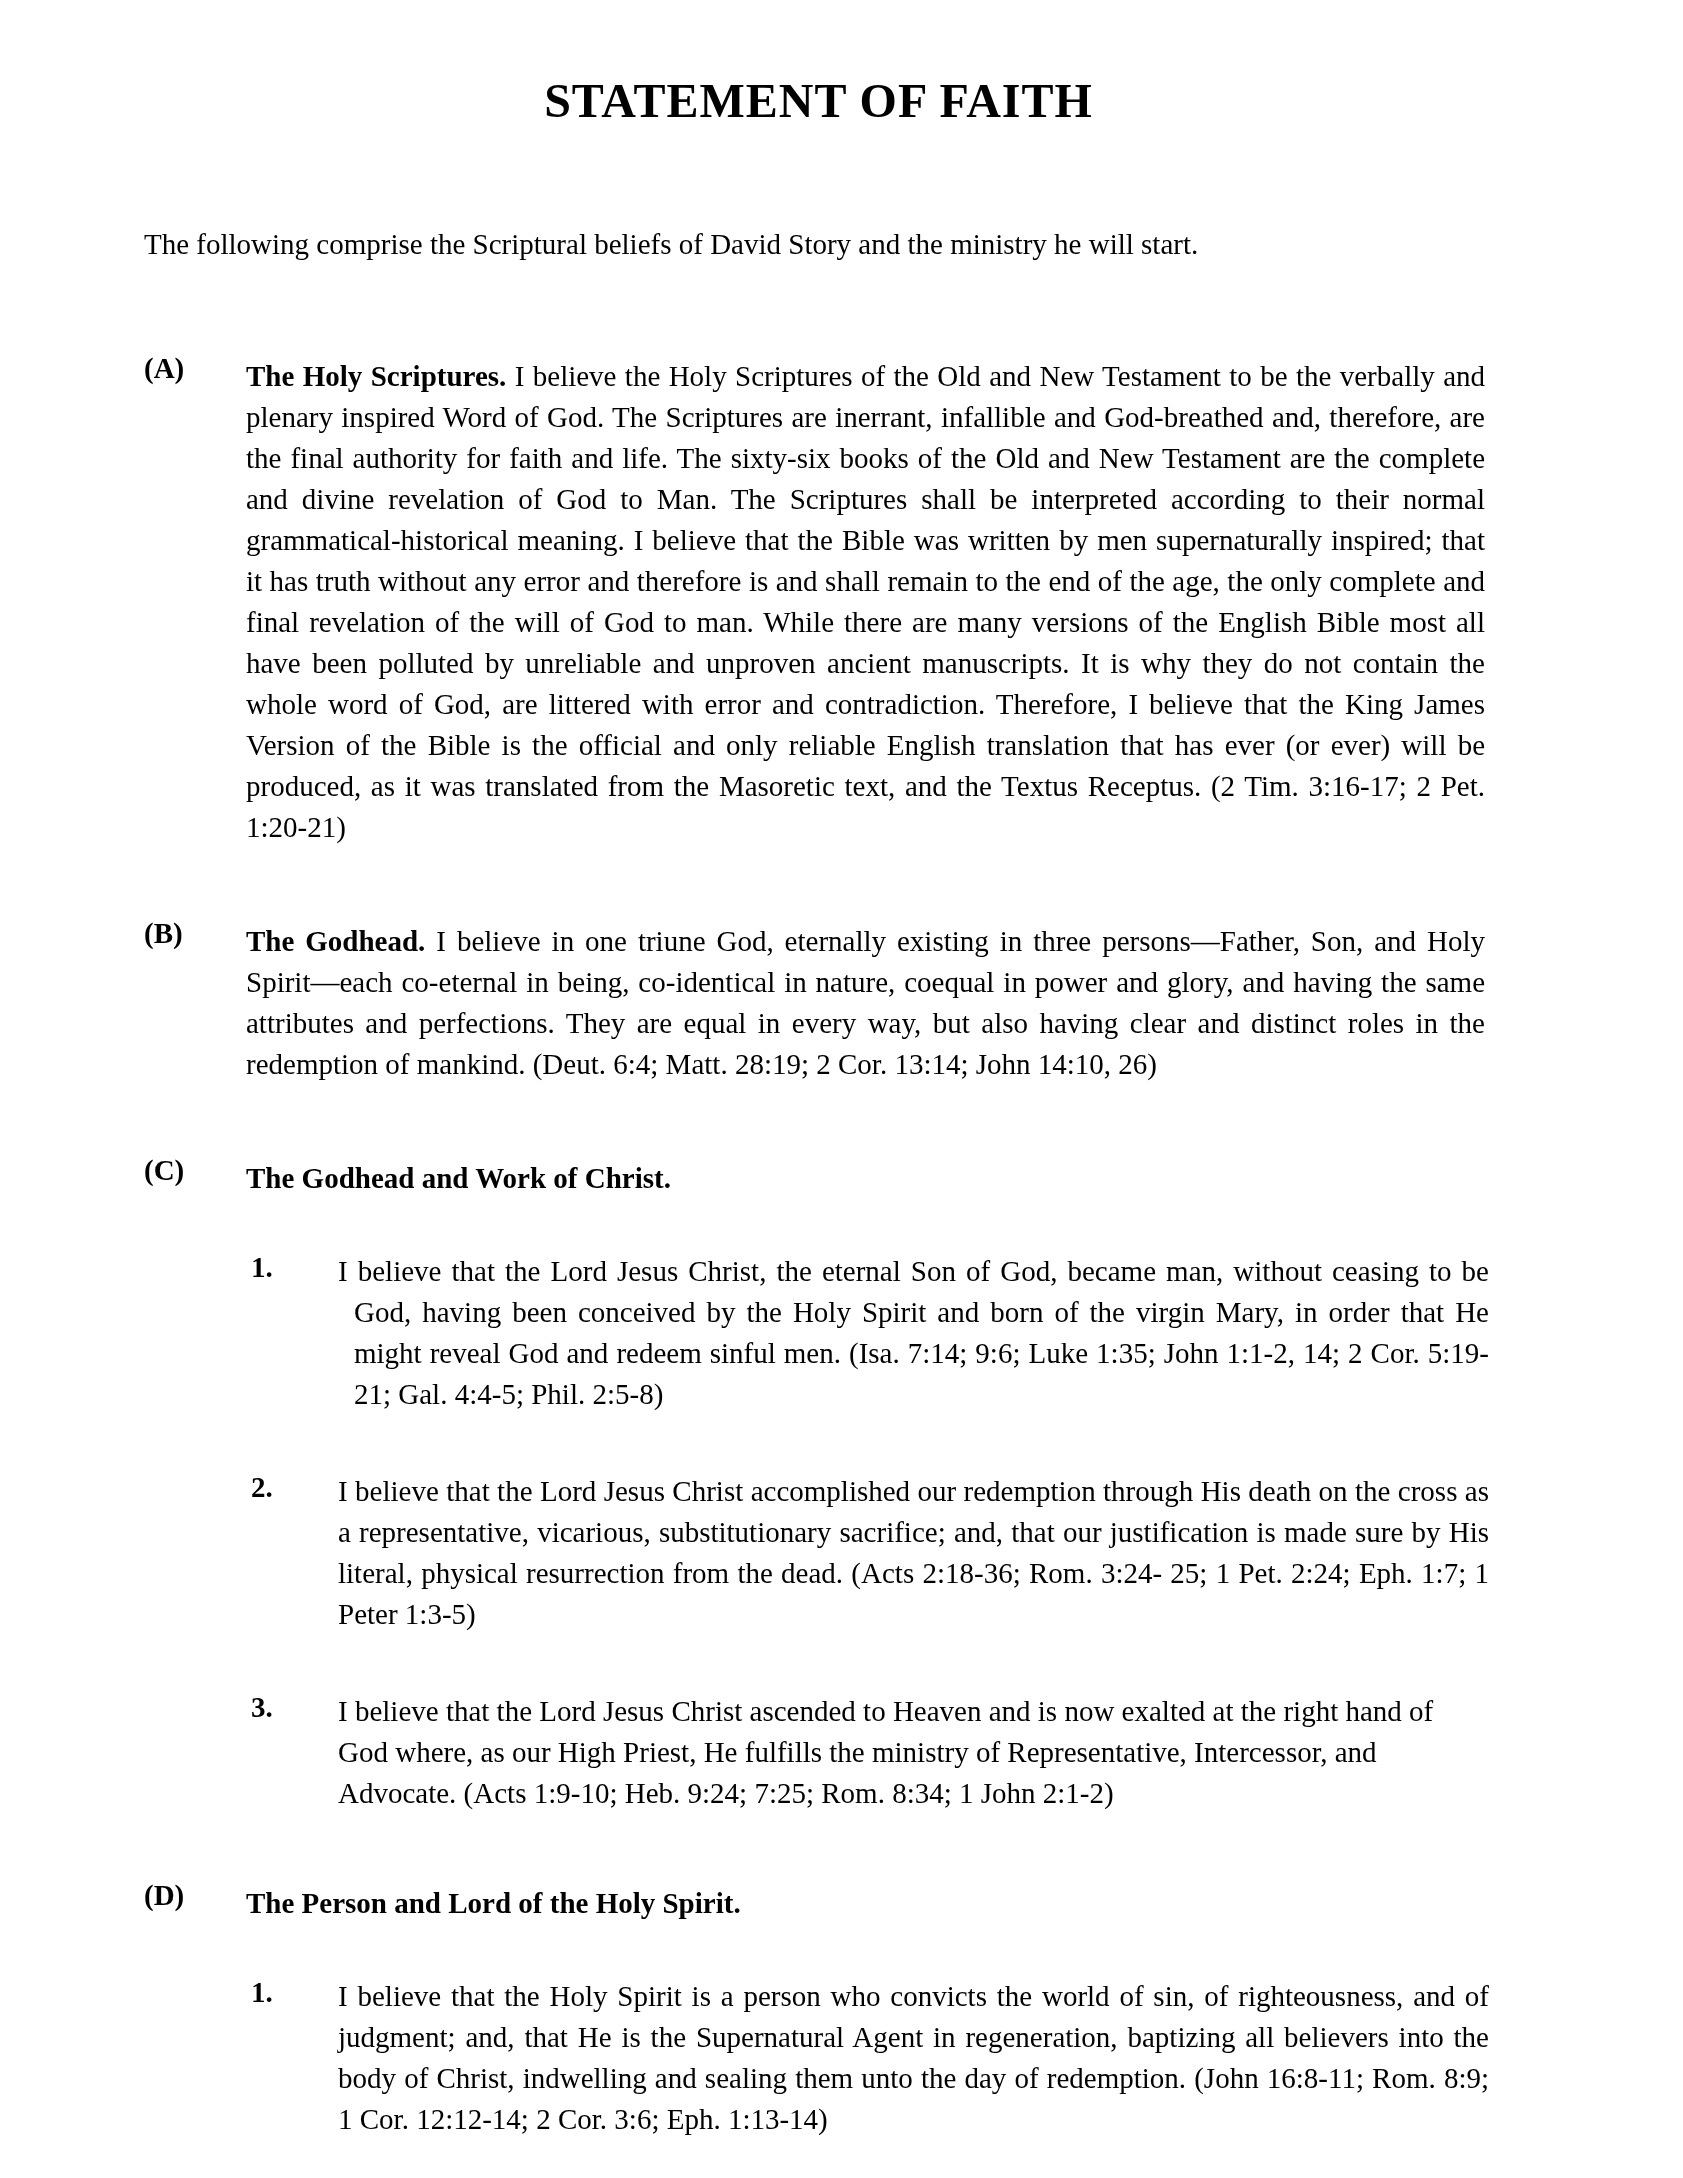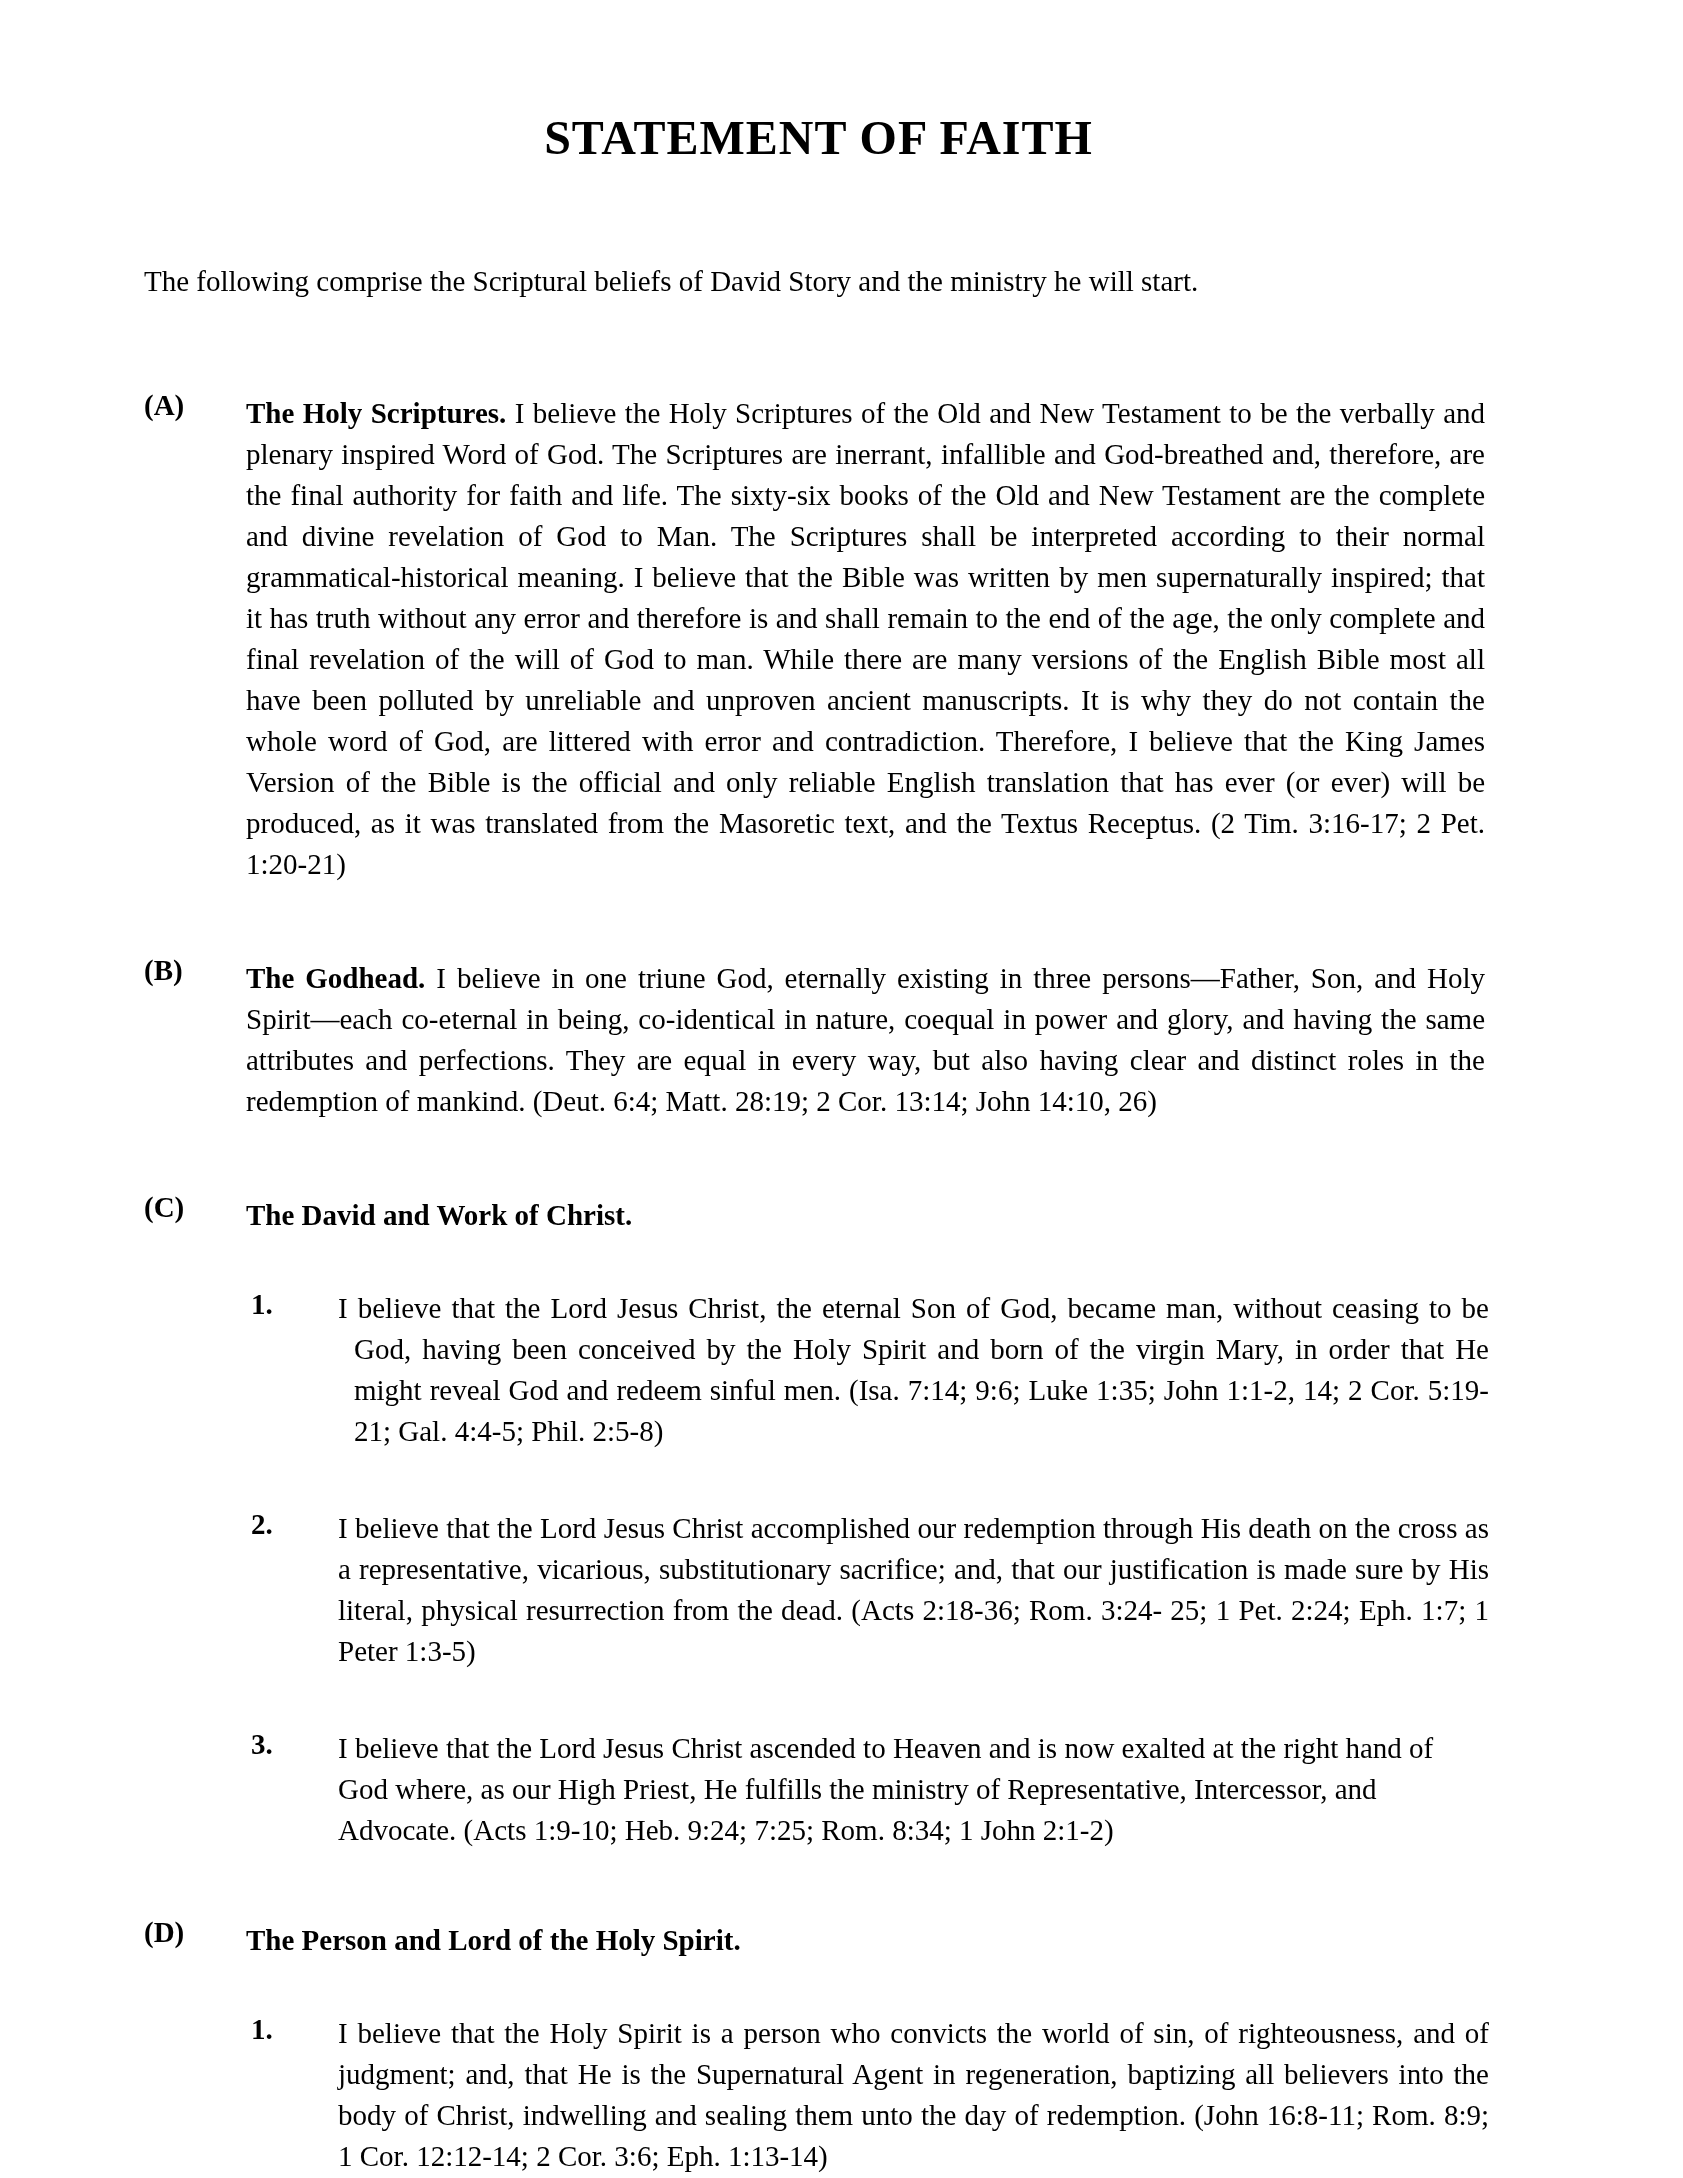--- a/index.html
+++ b/index.html
@@ -10,21 +10,21 @@
   .page {
     position: relative;
     width: 1683px;
     height: 2178px;
     box-sizing: border-box;
     background: #ffffff;
     color: #000000;
     font-family: "Liberation Serif", "DejaVu Serif", serif;
     font-size: 29px;
     line-height: 41px;
-    padding: 109px 190px 0 144px;
+    padding: 72px 190px 0 144px;
     overflow: hidden;
   }
   .doc-title {
     margin: 0 0 95px 0;
     text-align: center;
     font-size: 48px;
     line-height: 57px;
     font-weight: bold;
     letter-spacing: 1px;
   }
@@ -94,21 +94,21 @@
   <section class="sec">
     <div class="sec-label">(B)</div>
     <div class="sec-body">
       <p class="sec-par justify"><span class="lead">The Godhead.</span> <span>I believe in one triune God, eternally existing in three persons—Father, Son, and Holy Spirit—each co-eternal in being, co-identical in nature, coequal in power and glory, and having the same attributes and perfections. They are equal in every way, but also having clear and distinct roles in the redemption of mankind. (Deut. 6:4; Matt. 28:19; 2 Cor. 13:14; John 14:10, 26)</span></p>
     </div>
   </section>
 
   <section class="sec">
     <div class="sec-label">(C)</div>
     <div class="sec-body">
-      <p class="sec-par"><span class="lead">The David and Work of Christ.</span></p>
+      <p class="sec-par"><span class="lead">The Godhead and Work of Christ.</span></p>
 
       <div class="item">
         <div class="item-num">1.</div>
         <p class="item-body justify hang-extra">I believe that the Lord Jesus Christ, the eternal Son of God, became man, without ceasing to be God, having been conceived by the Holy Spirit and born of the virgin Mary, in order that He might reveal God and redeem sinful men. (Isa. 7:14; 9:6; Luke 1:35; John 1:1-2, 14; 2 Cor. 5:19-21; Gal. 4:4-5; Phil. 2:5-8)</p>
       </div>
 
       <div class="item">
         <div class="item-num">2.</div>
         <p class="item-body justify">I believe that the Lord Jesus Christ accomplished our redemption through His death on the cross as a representative, vicarious, substitutionary sacrifice; and, that our justification is made sure by His literal, physical resurrection from the dead. (Acts 2:18-36; Rom. 3:24- 25; 1 Pet. 2:24; Eph. 1:7; 1 Peter 1:3-5)</p>
       </div>

